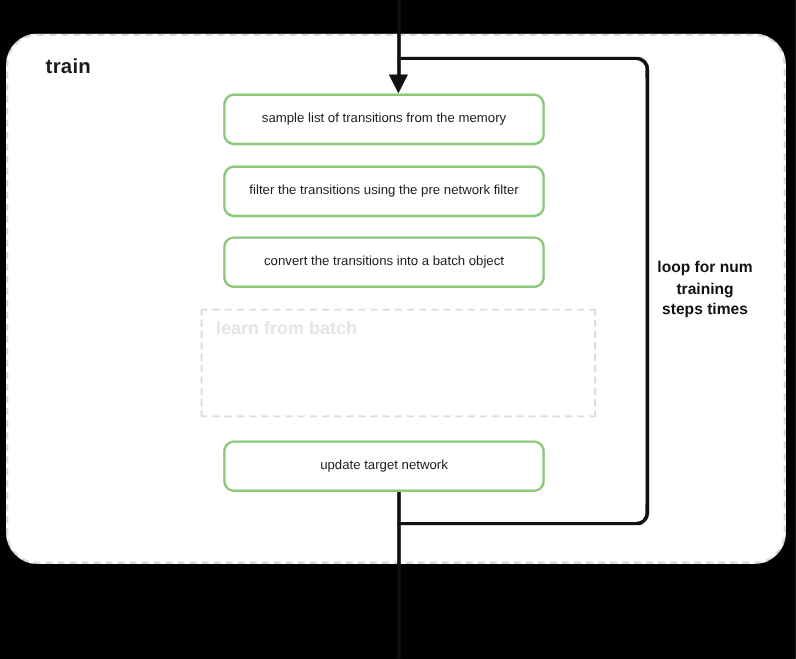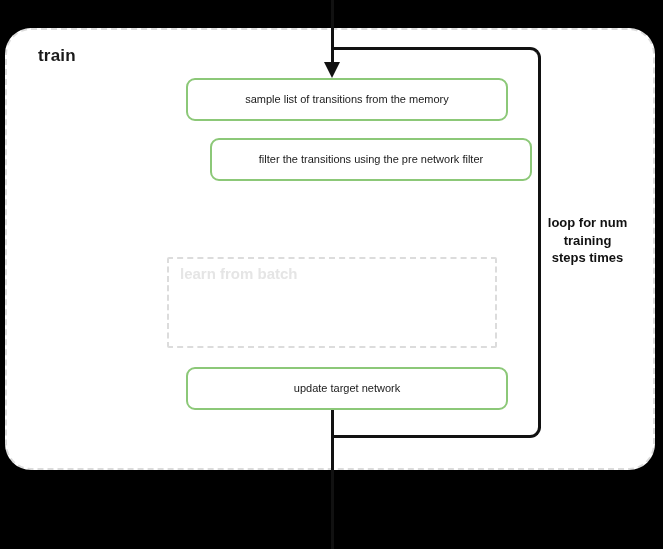--- a/index.html
+++ b/index.html
@@ -38,39 +38,39 @@
     color: #1a1a1a;
     letter-spacing: 0.2px;
     white-space: nowrap;
     text-align: center;
   }
 
   
   .proc-box {
     position: absolute;
     left: 186px;
-    width: 322px;
+    width: 268px;
     height: 43px;
     box-sizing: border-box;
     background: #ffffff;
     border: 2px solid #8cc878;
     border-radius: 9px;
     display: flex;
     align-items: center;
     justify-content: center;
   }
   .proc-box .label {
     font-size: 11px;
     color: #1a1a1a;
     text-align: center;
     line-height: 1.2;
     white-space: nowrap;
   }
   .box-1 { top: 78px; }
-  .box-2 { top: 138px; margin-left: 24px; }
+  .box-2 { top: 138px; }
   .box-3 { top: 197px; }
   .box-4 { top: 367px; }
 
   
   .sub-graph {
     position: absolute;
     left: 167px;
     top: 257px;
     width: 330px;
     height: 91px;
@@ -180,20 +180,23 @@
   <div class="train-title">train</div>
 
   <div class="proc-box box-1">
     <span class="label">sample list of transitions from the memory</span>
   </div>
 
   <div class="proc-box box-2">
     <span class="label">filter the transitions using the pre network filter</span>
   </div>
 
+  <div class="proc-box box-3">
+    <span class="label">convert the transitions into a batch object</span>
+  </div>
 
   <div class="sub-graph"></div>
   <div class="sub-graph-title">learn from batch</div>
 
   <div class="proc-box box-4">
     <span class="label">update target network</span>
   </div>
 
   <div class="loop-label">loop for num training steps times</div>
 

